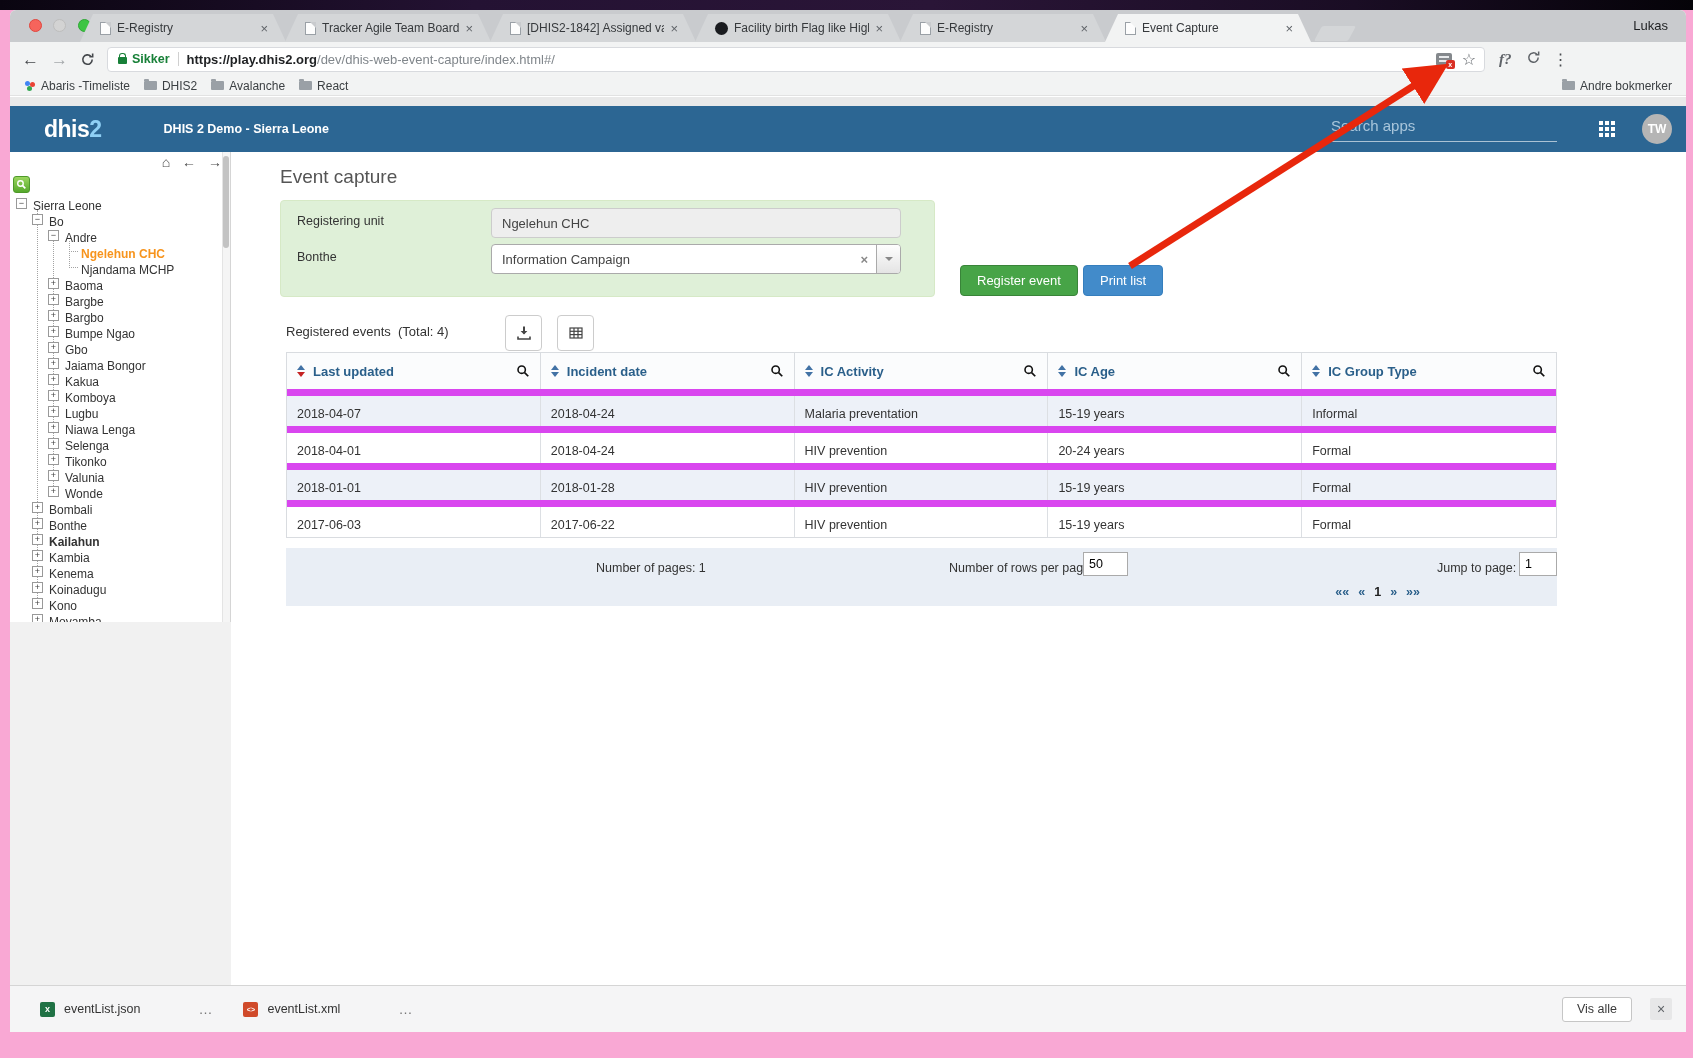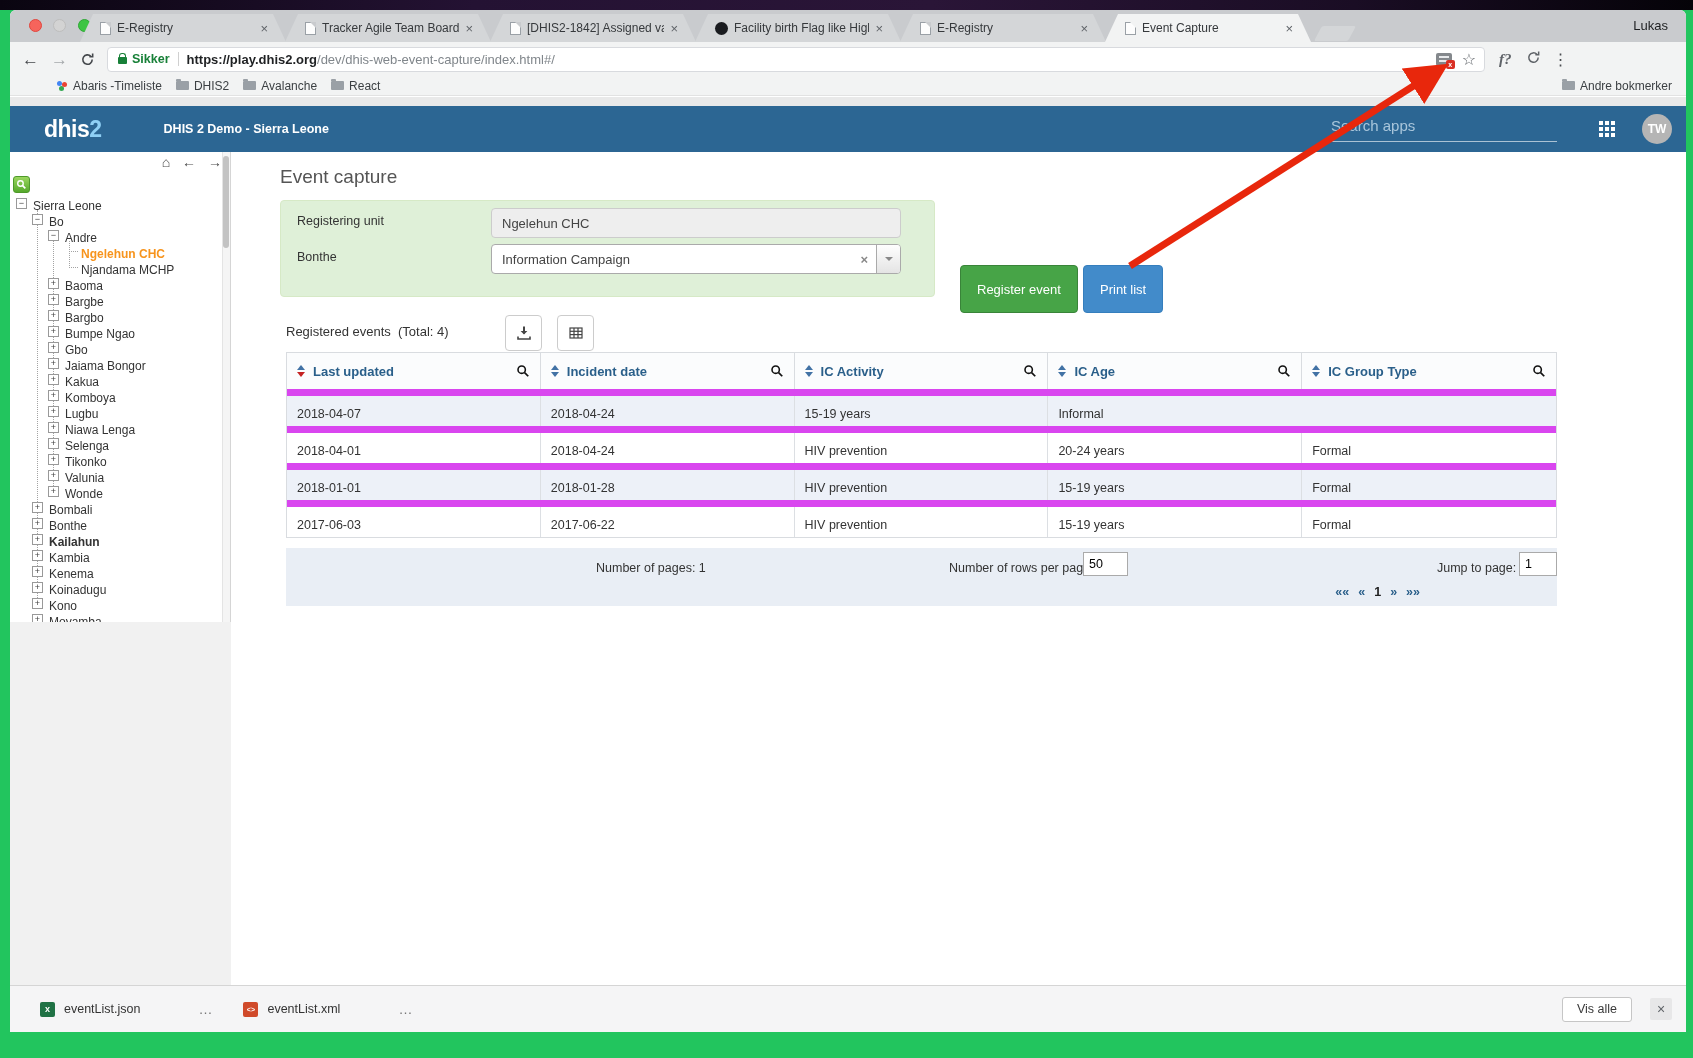--- a/index.html
+++ b/index.html
@@ -1,18 +1,18 @@
 <!DOCTYPE html>
 <html><head>
 <meta charset="utf-8">
 <style>
   * { margin:0; padding:0; box-sizing:border-box; }
   html,body { width:1693px; height:1058px; background:#000; overflow:hidden;
     font-family:"Liberation Sans", sans-serif; }
-  .canvas { position:relative; width:1693px; height:1058px; background:#22c55e; }
+  .canvas { position:relative; width:1693px; height:1058px; background:#f9a8d4; }
   .topstrip { position:absolute; left:0; top:0; width:1693px; height:10px;
     background:linear-gradient(90deg,#0a0510 0%,#241233 28%,#2a1537 55%,#1a0d24 80%,#050308 100%); }
 
   .window { position:absolute; left:10px; top:10px; width:1676px; height:1022px;
     border-radius:6px 6px 0 0; overflow:hidden; background:#fff; }
 
   
   .tabstrip { position:absolute; left:0; top:0; width:100%; height:32px; background:#c9cbce; }
   .lights { position:absolute; left:19px; top:8px; }
   .light { display:inline-block; width:13px; height:13px; border-radius:50%; margin-right:7px; }
@@ -56,21 +56,21 @@
     background:#e8eaec; box-shadow:0 4px 0 #e8eaec; }
   .badge-icon::after { content:"x"; position:absolute; right:-3px; bottom:-3px; width:9px; height:9px;
     background:#d93025; border-radius:2px; color:#fff; font-size:7px; line-height:9px; text-align:center; font-weight:bold; }
   .star-icon { font-size:16px; color:#5f6368; }
   .ext-icon { margin-left:14px; color:#5f6368; }
   .ext-f { font-family:"Liberation Serif", serif; font-style:italic; font-size:15px; font-weight:bold; }
   .menu-dots { margin:0 14px 0 12px; font-size:16px; color:#4a4d51; }
 
   
   .bookmarksbar { position:absolute; left:0; top:66px; width:100%; height:20px; background:#f2f3f3;
-    border-bottom:1px solid #e2e2e2; display:flex; align-items:center; font-size:12px; color:#3c4043;padding-left:32px; }
+    border-bottom:1px solid #e2e2e2; display:flex; align-items:center; font-size:12px; color:#3c4043; }
   .bm { display:inline-flex; align-items:center; margin-left:14px; }
   .bm-label { margin-left:5px; }
   .bm-icon.folder, .bm-right .bm-icon { position:relative; width:13px; height:9px; background:#9aa0a6; border-radius:1px; }
   .bm-icon.folder::before, .bm-right .bm-icon::before { content:""; position:absolute; left:0; top:-2px;
     width:5px; height:2px; background:#9aa0a6; border-radius:1px 1px 0 0; }
   .bm-icon.dots { position:relative; width:12px; height:12px; }
   .bm-icon.dots::before { content:""; position:absolute; left:1px; top:1px; width:5px; height:5px; border-radius:50%;
     background:#4285f4; box-shadow:5px 1px 0 #ea4335, 2px 5px 0 #34a853; }
   .bm-right { margin-left:auto; display:flex; align-items:center; margin-right:14px; }
 
@@ -123,21 +123,21 @@
   .reg-input { position:absolute; left:210px; top:7px; width:410px; height:30px; background:#eee;
     border:1px solid #ccc; border-radius:4px; font-size:13px; color:#444; padding:0 10px;
     font-family:"Liberation Sans",sans-serif; }
   .select2 { position:absolute; left:210px; top:43px; width:410px; height:30px; background:#fff;
     border:1px solid #aaa; border-radius:4px; display:flex; align-items:center; }
   .select2-text { flex:1; font-size:13px; color:#444; padding-left:10px; }
   .select2-clear { color:#888; font-weight:bold; font-size:13px; padding:0 8px; }
   .select2-drop { width:24px; height:28px; border-left:1px solid #aaa; border-radius:0 3px 3px 0;
     background:linear-gradient(#fefefe,#e4e4e4); position:relative; }
   .select2-drop::after { content:""; position:absolute; left:8px; top:12px; border:4px solid transparent; border-top-color:#888; }
-  .btn { position:absolute; top:113px; height:48px; border:none; border-radius:4px; color:#fff;
+  .btn { position:absolute; top:113px; height:31px; border:none; border-radius:4px; color:#fff;
     font-size:13px; padding:0 16px; font-family:"Liberation Sans",sans-serif; }
   .btn-register { left:729px; background:#47a447; border:1px solid #398439; }
   .btn-print { left:852px; background:#428bca; border:1px solid #357ebd; }
 
   .list-head-label { position:absolute; left:55px; top:172px; font-size:13px; color:#333; }
   .iconbtn { position:absolute; top:163px; width:37px; height:36px; background:#fff; border:1px solid #ccc;
     border-radius:4px; display:flex; align-items:center; justify-content:center; }
   .ib1 { left:274px; } .ib2 { left:326px; }
 
   .etable { position:absolute; left:55px; top:200px; width:1271px; border:1px solid #d9dce0; }
@@ -461,20 +461,21 @@
                   <circle cx="6.5" cy="6.5" r="4.2" fill="none" stroke="#111" stroke-width="1.8"></circle>
                   <line x1="9.8" y1="9.8" x2="14" y2="14" stroke="#111" stroke-width="2"></line>
                 </svg>
               </span>
             </div>
           </div>
         <div>
             <div class="tr striped">
               <div class="td">2018-04-07</div>
               <div class="td">2018-04-24</div>
+              <div class="td">Malaria preventation</div>
               <div class="td">15-19 years</div>
               <div class="td">Informal</div>
             </div>
             <div class="tr">
               <div class="td">2018-04-01</div>
               <div class="td">2018-04-24</div>
               <div class="td">HIV prevention</div>
               <div class="td">20-24 years</div>
               <div class="td">Formal</div>
             </div>

